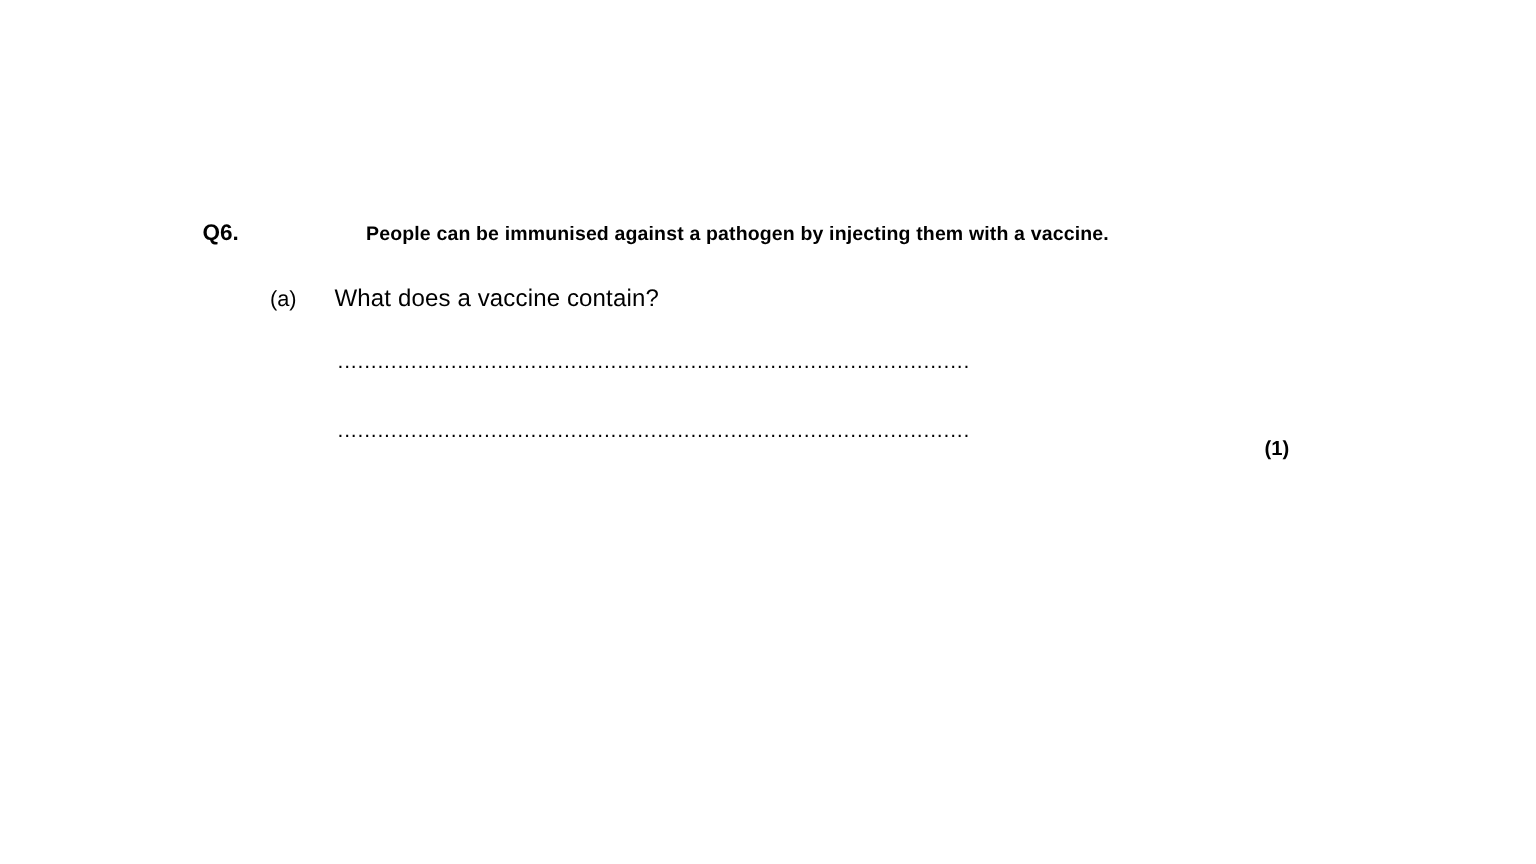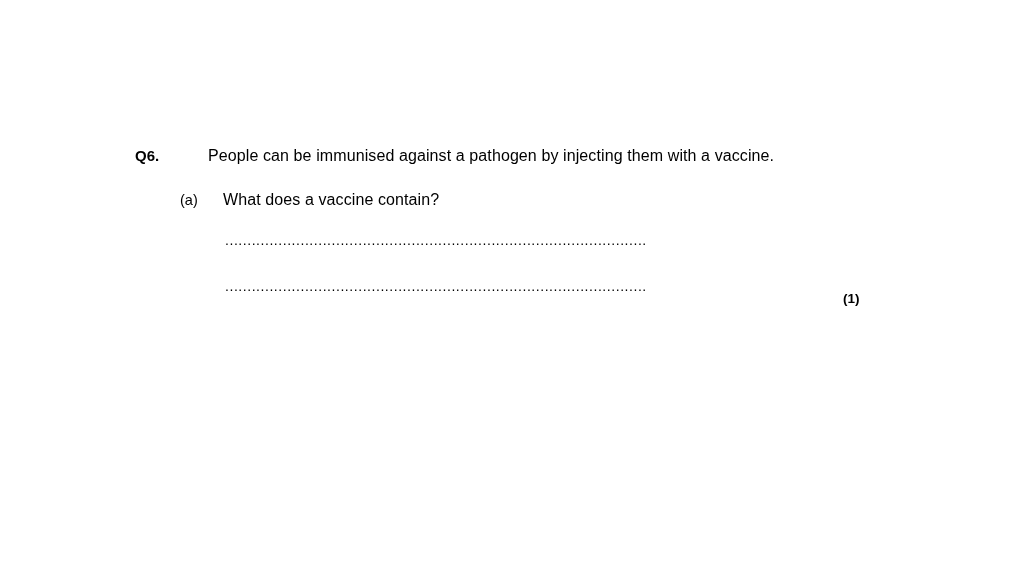--- a/index.html
+++ b/index.html
@@ -21,32 +21,34 @@
   }
   .question-block {
     position: absolute;
     left: 135px;
     top: 146px;
     width: 760px;
   }
   .q-row {
     display: flex;
     align-items: center;
+    gap: 36px;
   }
   .q-number {
     font-weight: bold;
     font-size: 15px;
     line-height: 20px;
     width: 73px;
     flex: 0 0 73px;
   }
   .q-stem {
-    font-size: 16px;
+    font-size: 13px;
     line-height: 20px;
     letter-spacing: 0.1px;
+    font-weight: bold;
   }
   .part-row {
     display: flex;
     align-items: flex-start;
     margin-top: 24px;
     padding-left: 45px;
   }
   .part-label {
     font-size: 14.5px;
     line-height: 20px;

